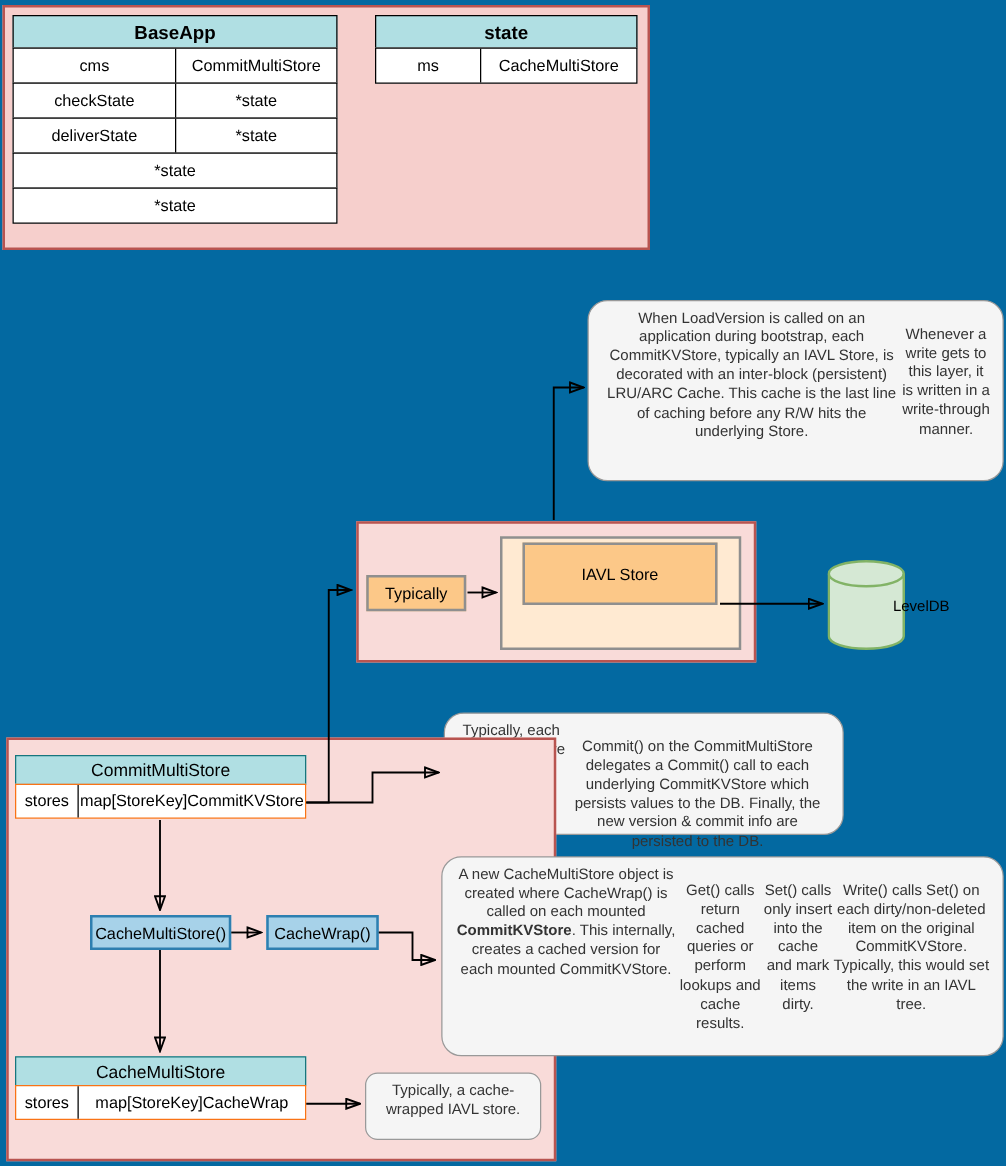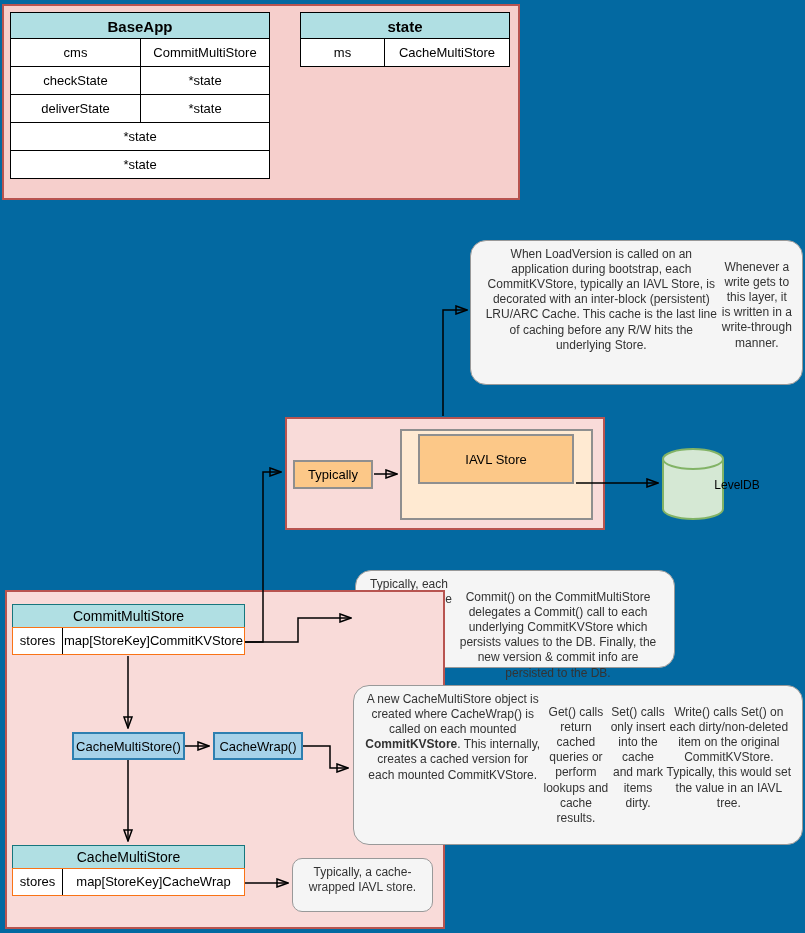--- a/index.html
+++ b/index.html
@@ -152,21 +152,21 @@
     <div class="swim-body">
       <div class="swim-cell c1">stores</div>
       <div class="swim-cell c2">map[StoreKey]CacheWrap</div>
     </div>
   </div>
 
   <div class="note" style="left:353px;top:685px;width:450px;height:160px;">
       <div class="para">A new CacheMultiStore object is created where CacheWrap() is called on each mounted <b>CommitKVStore</b>. This internally, creates a cached version for each mounted CommitKVStore.</div>
       <div class="para">Get() calls return cached queries or perform lookups and cache results.</div>
       <div class="para">Set() calls only insert into the cache and mark items dirty.</div>
-      <div class="para">Write() calls Set() on each dirty/non-deleted item on the original CommitKVStore. Typically, this would set the value in an IAVL tree.</div>
+      <div class="para">Write() calls Set() on each dirty/non-deleted item on the original CommitKVStore. Typically, this would set the write in an IAVL tree.</div>
     </div>
 
   <div class="note" style="left:292px;top:858px;width:141px;height:54px;border-radius:10px;">
       <div class="para">Typically, a cache-wrapped IAVL store.</div>
     </div>
 
   <svg id="arrows" width="805" height="933" viewBox="0 0 805 933">
     <defs>
       <marker id="arrow" markerUnits="userSpaceOnUse" markerWidth="13" markerHeight="10" refX="12" refY="5" orient="auto">
         <path d="M1,1 L12,5 L1,9 Z" fill="#000" stroke="none"></path>

